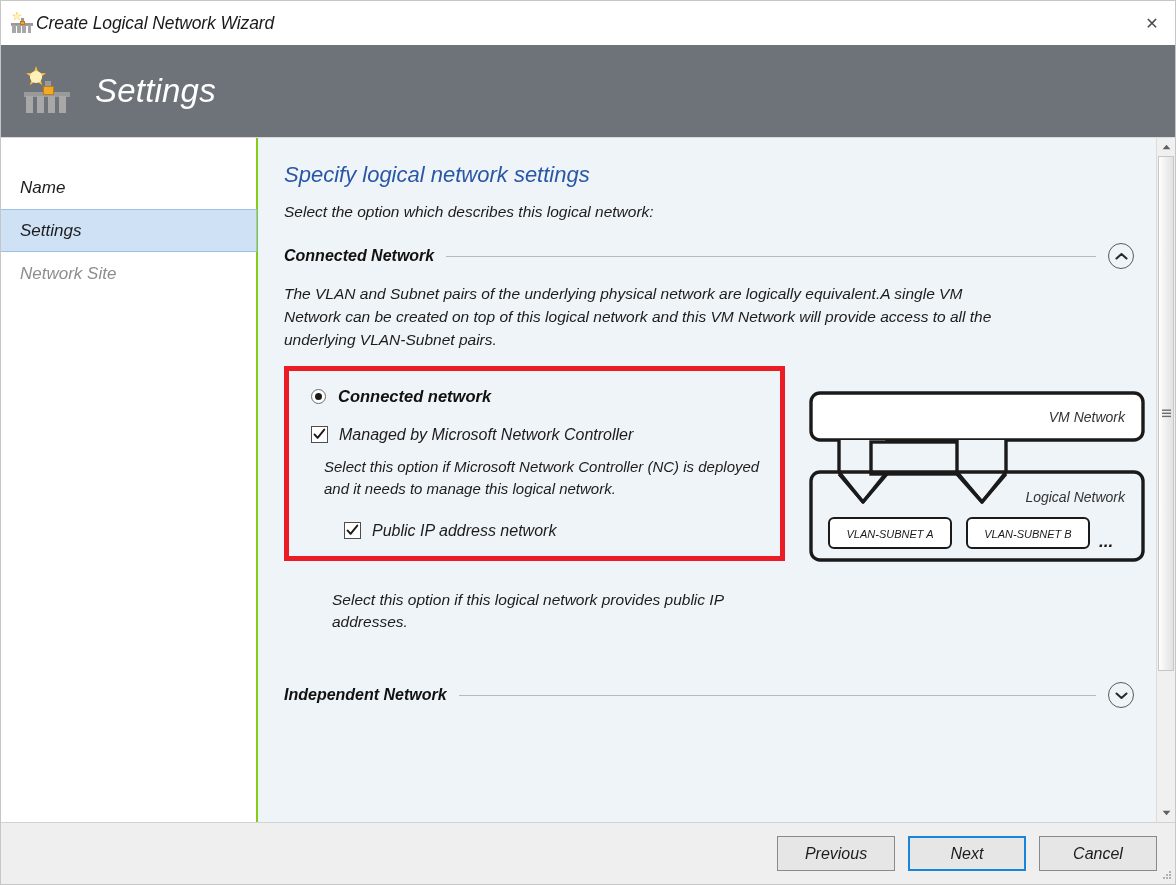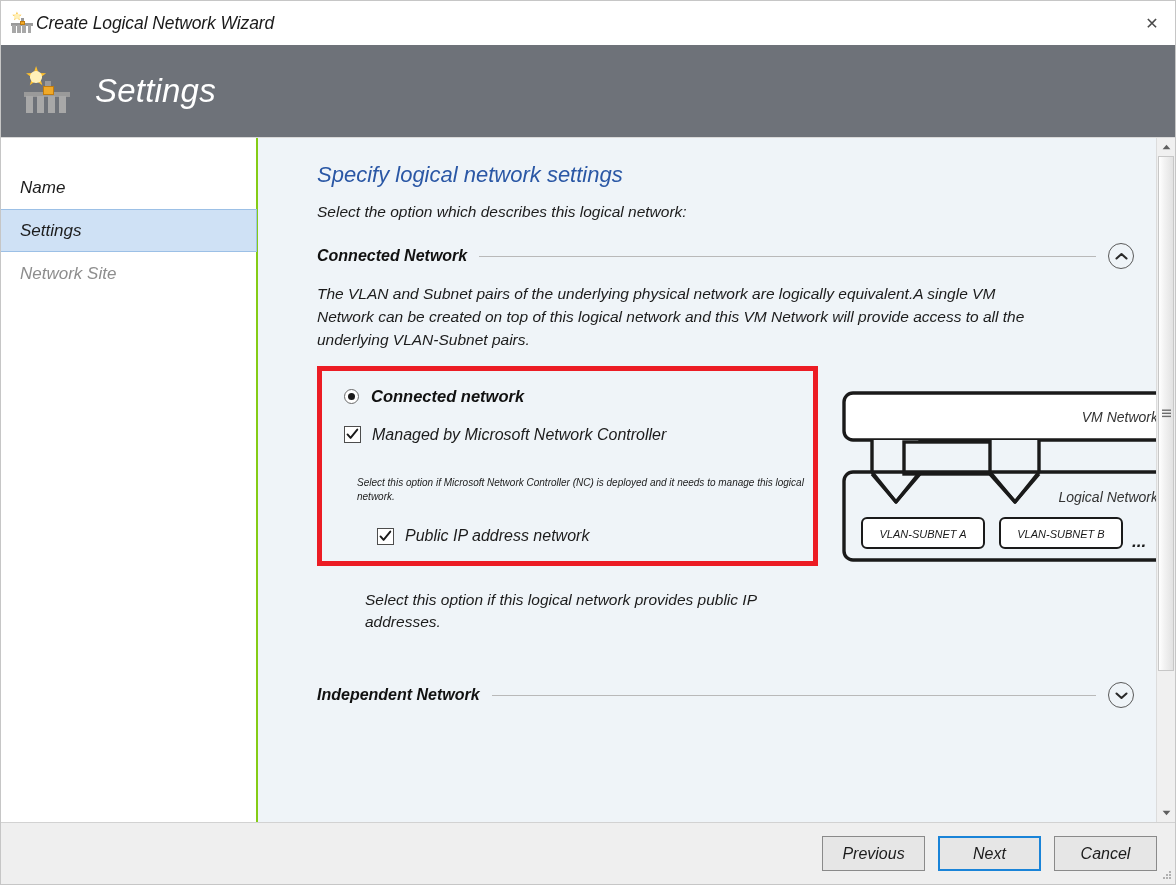--- a/index.html
+++ b/index.html
@@ -176,21 +176,20 @@
     border-left: 0;
   }
 
   
   .main {
     flex: 1 1 auto;
     background: #eff4f8;
     position: relative;
     min-width: 0;
     display: flex;
-    padding-left: 33px;
   }
   .main-scrollarea {
     flex: 1 1 auto;
     position: relative;
     padding: 0 0 0 26px;
     overflow: hidden;
   }
   .page-title {
     font-size: 22px;
     color: #2a57a5;
@@ -302,24 +301,24 @@
     flex: 0 0 17px;
     position: relative;
   }
   .checkbox svg { position: absolute; left: 1px; top: 1px; }
   .check-label {
     font-size: 16px;
     color: #1c1c1c;
     margin-left: 11px;
   }
   .hint-text {
-    font-size: 10px;
+    font-size: 15px;
     color: #1c1c1c;
     line-height: 1.46;
-    margin-top: 32px;
+    margin-top: 12px;
     margin-left: 13px;
     max-width: 452px;
   }
   .after-hint {
     font-size: 15.5px;
     color: #1c1c1c;
     line-height: 1.46;
     margin-top: 20px;
     margin-left: 48px;
     max-width: 430px;
@@ -376,21 +375,21 @@
     background: #efefef;
     border-top: 1px solid #d2d2d2;
     display: flex;
     align-items: center;
     justify-content: flex-end;
     padding-right: 18px;
     gap: 13px;
     position: relative;
   }
   .btn {
-    width: 103px;
+    width: 118px;
     height: 35px;
     background: #e6e6e6;
     border: 1px solid #8a8a8a;
     box-sizing: border-box;
     font-size: 16px;
     color: #1c1c1c;
     font-family: "Liberation Sans", sans-serif;
     display: flex;
     align-items: center;
     justify-content: center;

